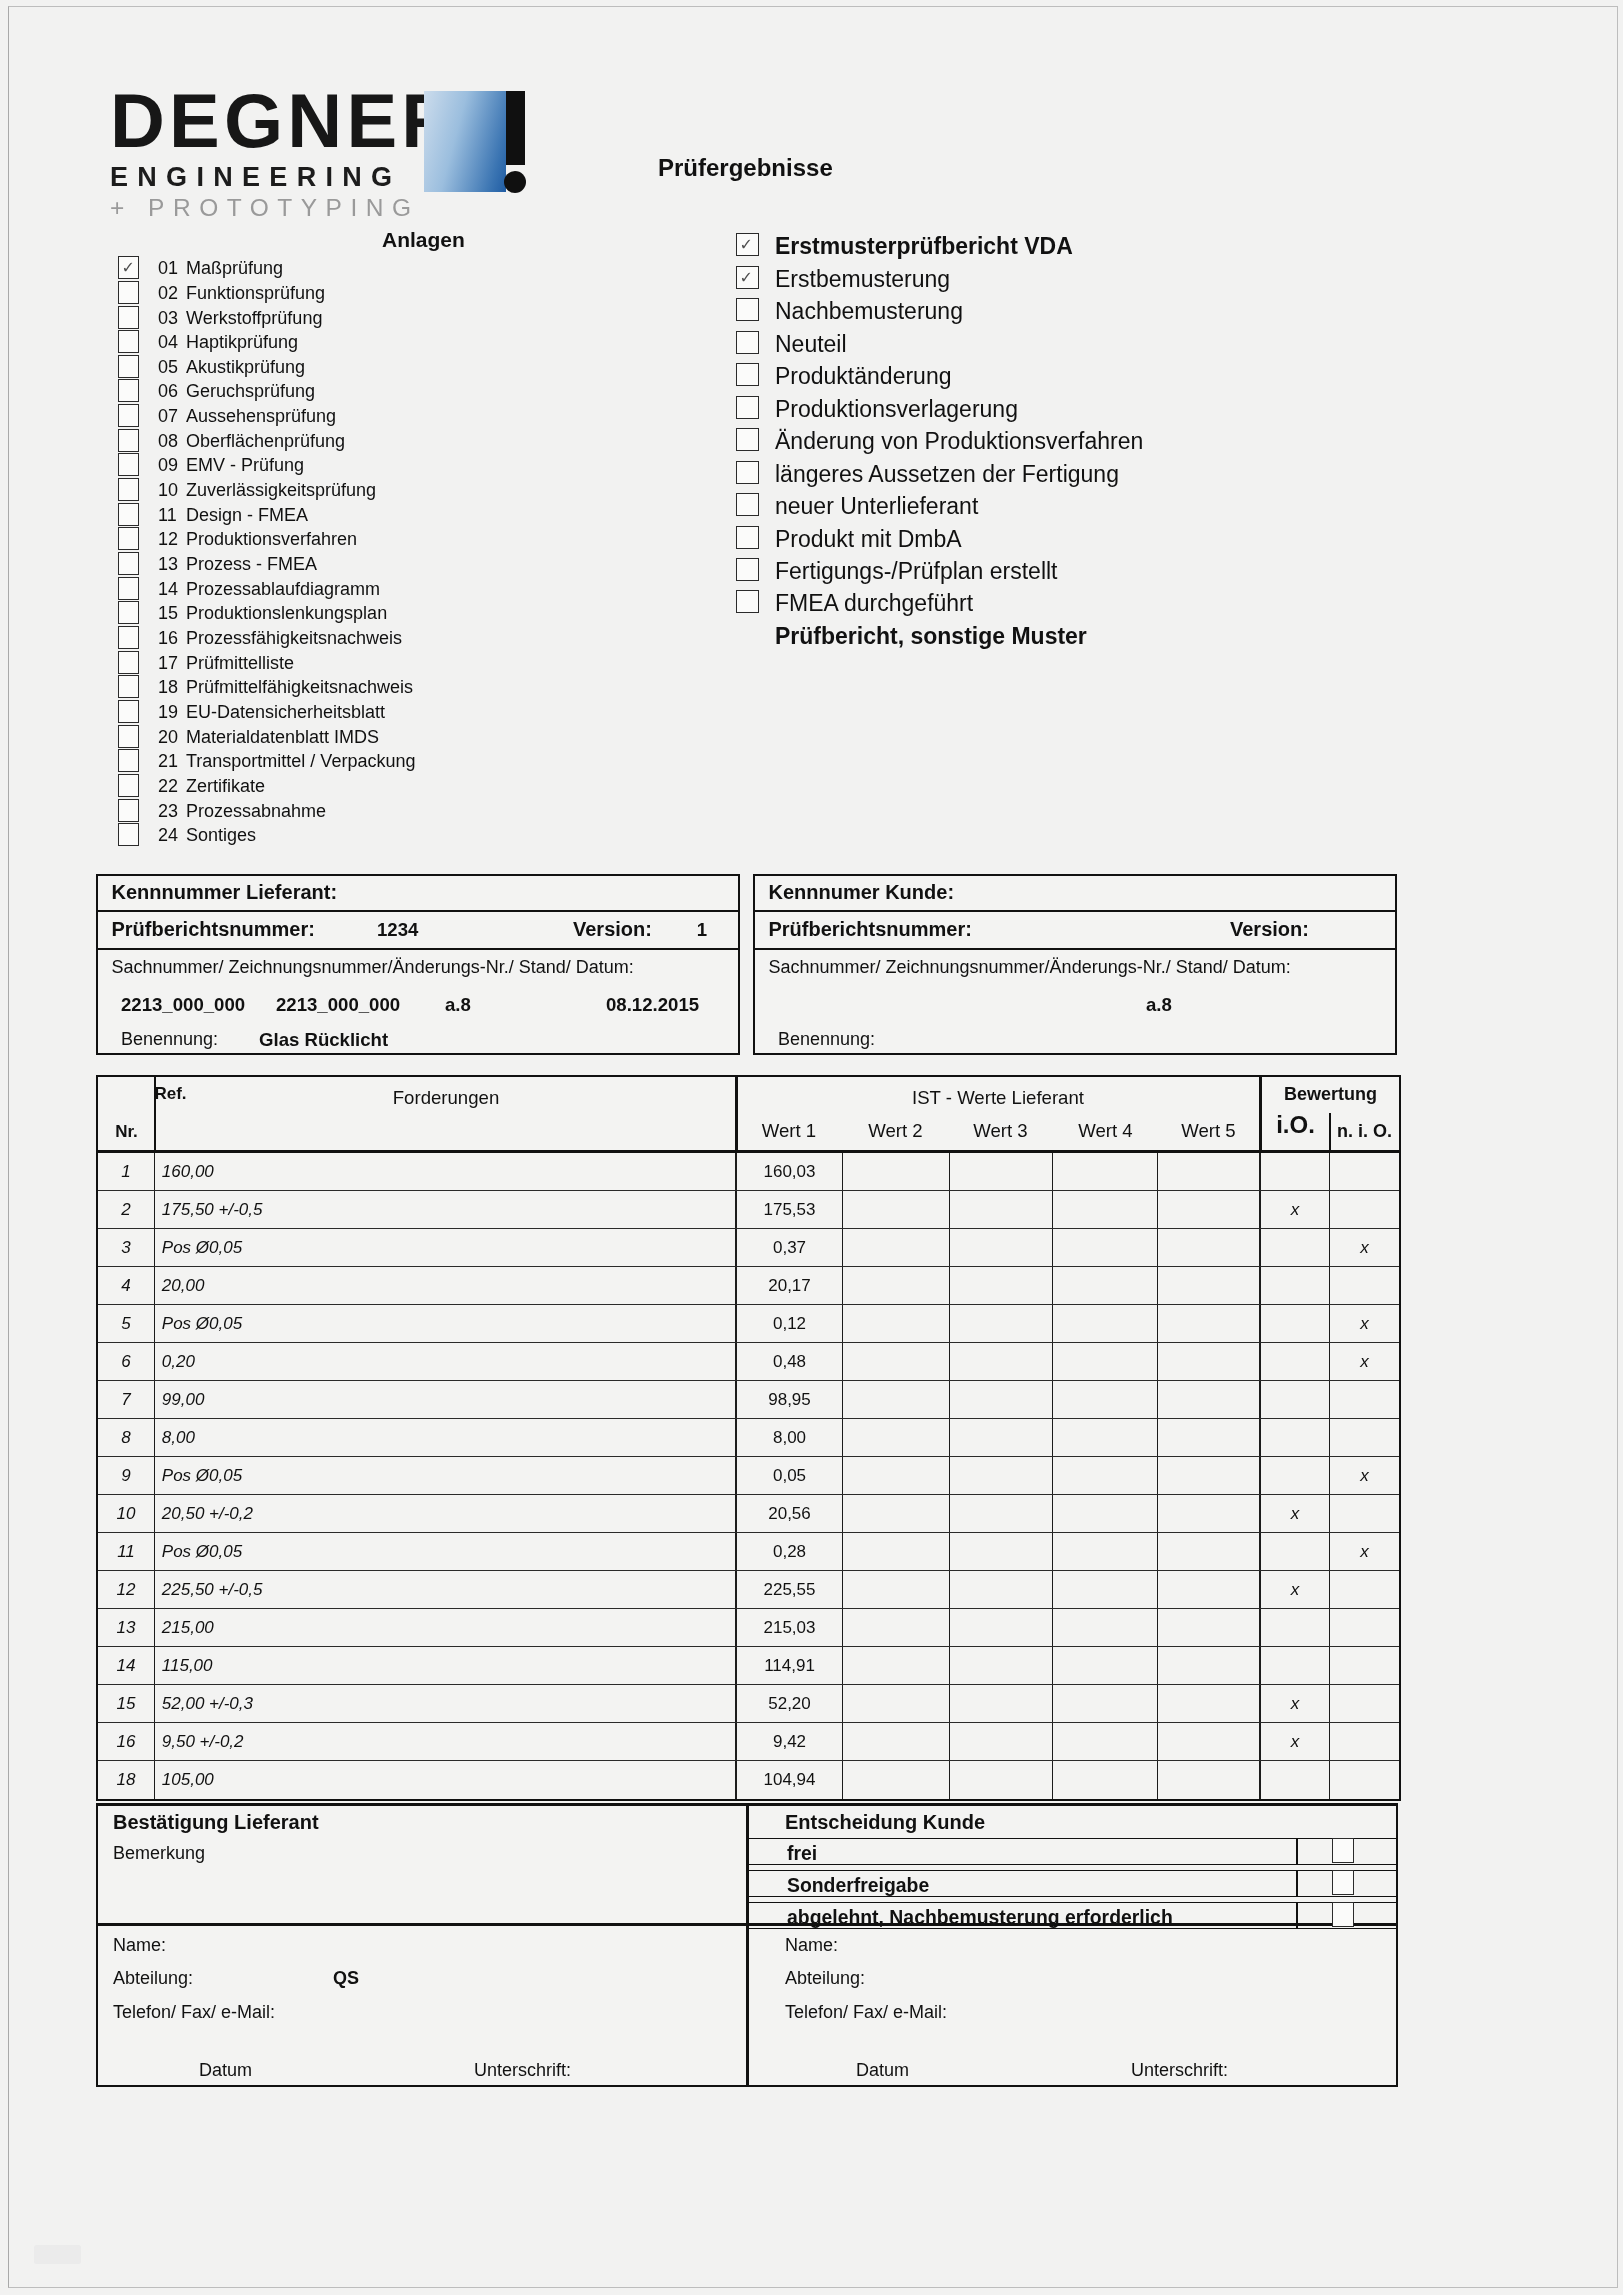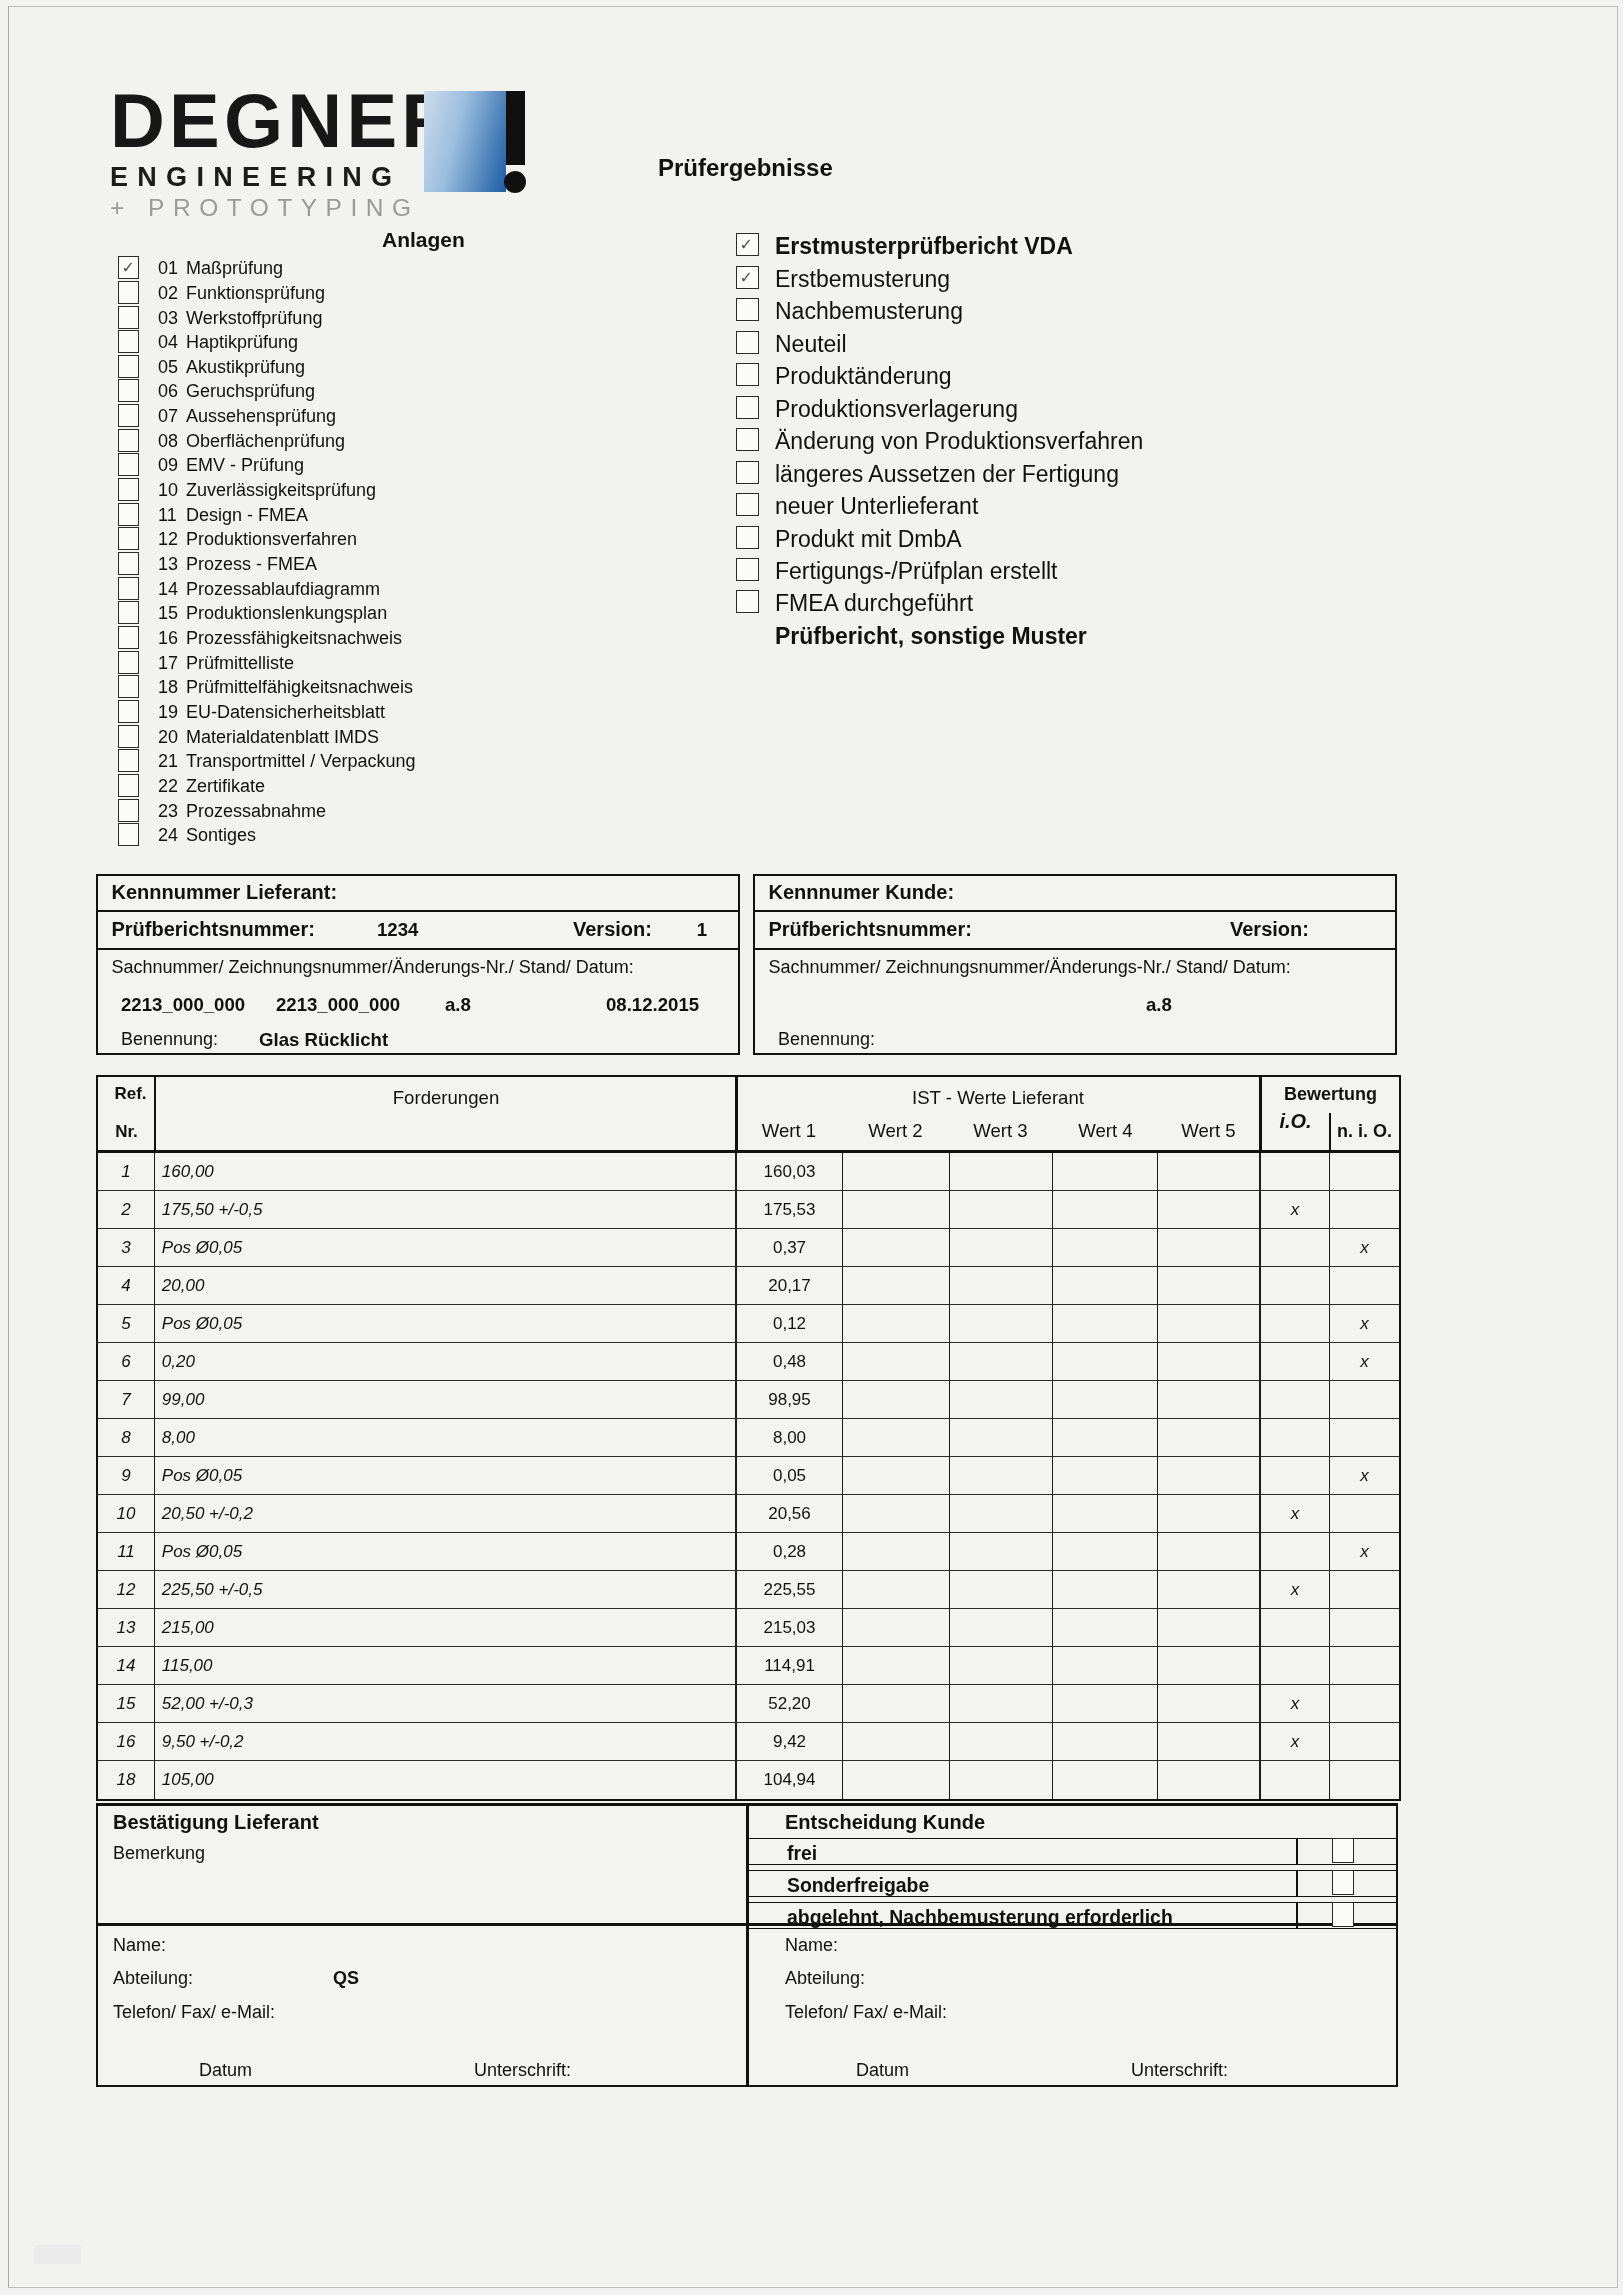--- a/index.html
+++ b/index.html
@@ -172,26 +172,26 @@
     <div class="id-row3">
       <span class="abs id-plain" style="left:13.5px;top:6.8px;">Sachnummer/ Zeichnungsnummer/Änderungs-Nr./ Stand/ Datum:</span>
       <span class="abs id-val" style="left:391px;top:44px;">a.8</span>
       <span class="abs id-plain" style="left:23px;top:79px;">Benennung:</span>
       <span class="abs id-val" style="left:161px;top:79px;"></span>
     </div>
   </div>
 
   <div class="abs rtable" style="left:96px;top:1075px;">
     <div class="thead">
-      <span class="th-label th-bold" style="left:0;width:65px;top:6.8px;font-size:17px;">Ref.</span>
+      <span class="th-label th-bold" style="left:0;width:65px;top:6.8px;font-size:17px;padding-left:40px;">Ref.</span>
       <span class="th-label th-bold" style="left:0;width:57px;bottom:8.5px;top:auto;font-size:17px;position:absolute;">Nr.</span>
       <span class="th-label" style="left:57px;width:582px;top:10px;">Forderungen</span>
       <span class="th-label" style="left:638px;width:524px;top:10px;">IST - Werte Lieferant</span>
       <span class="th-label th-bold" style="left:1163px;width:139px;top:6.8px;font-size:18px;">Bewertung</span>
-      <span class="th-label th-bold" style="left:1163px;width:69px;bottom:17px;top:auto;font-size:20px;font-style:italic;">i.O.</span>
+      <span class="th-label th-bold" style="left:1163px;width:69px;bottom:11px;top:auto;font-size:24px;">i.O.</span>
       <span class="th-label th-bold" style="left:1232px;width:69px;bottom:8.5px;top:auto;font-size:18px;">n. i. O.</span>
       <span id="wert-headers"><span class="th-label" style="left: 638px; width: 106px; bottom: 8.5px;">Wert 1</span><span class="th-label" style="left: 744px; width: 107px; bottom: 8.5px;">Wert 2</span><span class="th-label" style="left: 851px; width: 103px; bottom: 8.5px;">Wert 3</span><span class="th-label" style="left: 955px; width: 105px; bottom: 8.5px;">Wert 4</span><span class="th-label" style="left: 1059px; width: 103px; bottom: 8.5px;">Wert 5</span></span>
       <span class="vline" style="left:56px;width:1.7px;"></span>
       <span class="vline" style="left:637px;width:2.5px;"></span>
       <span class="vline" style="left:1161px;width:2.5px;"></span>
       <span class="vline" style="left:1231px;width:1.7px;top:36px;"></span>
     </div>
     <div id="t-rows">
         <div class="t-row">
           <div class="td nr">1</div>

